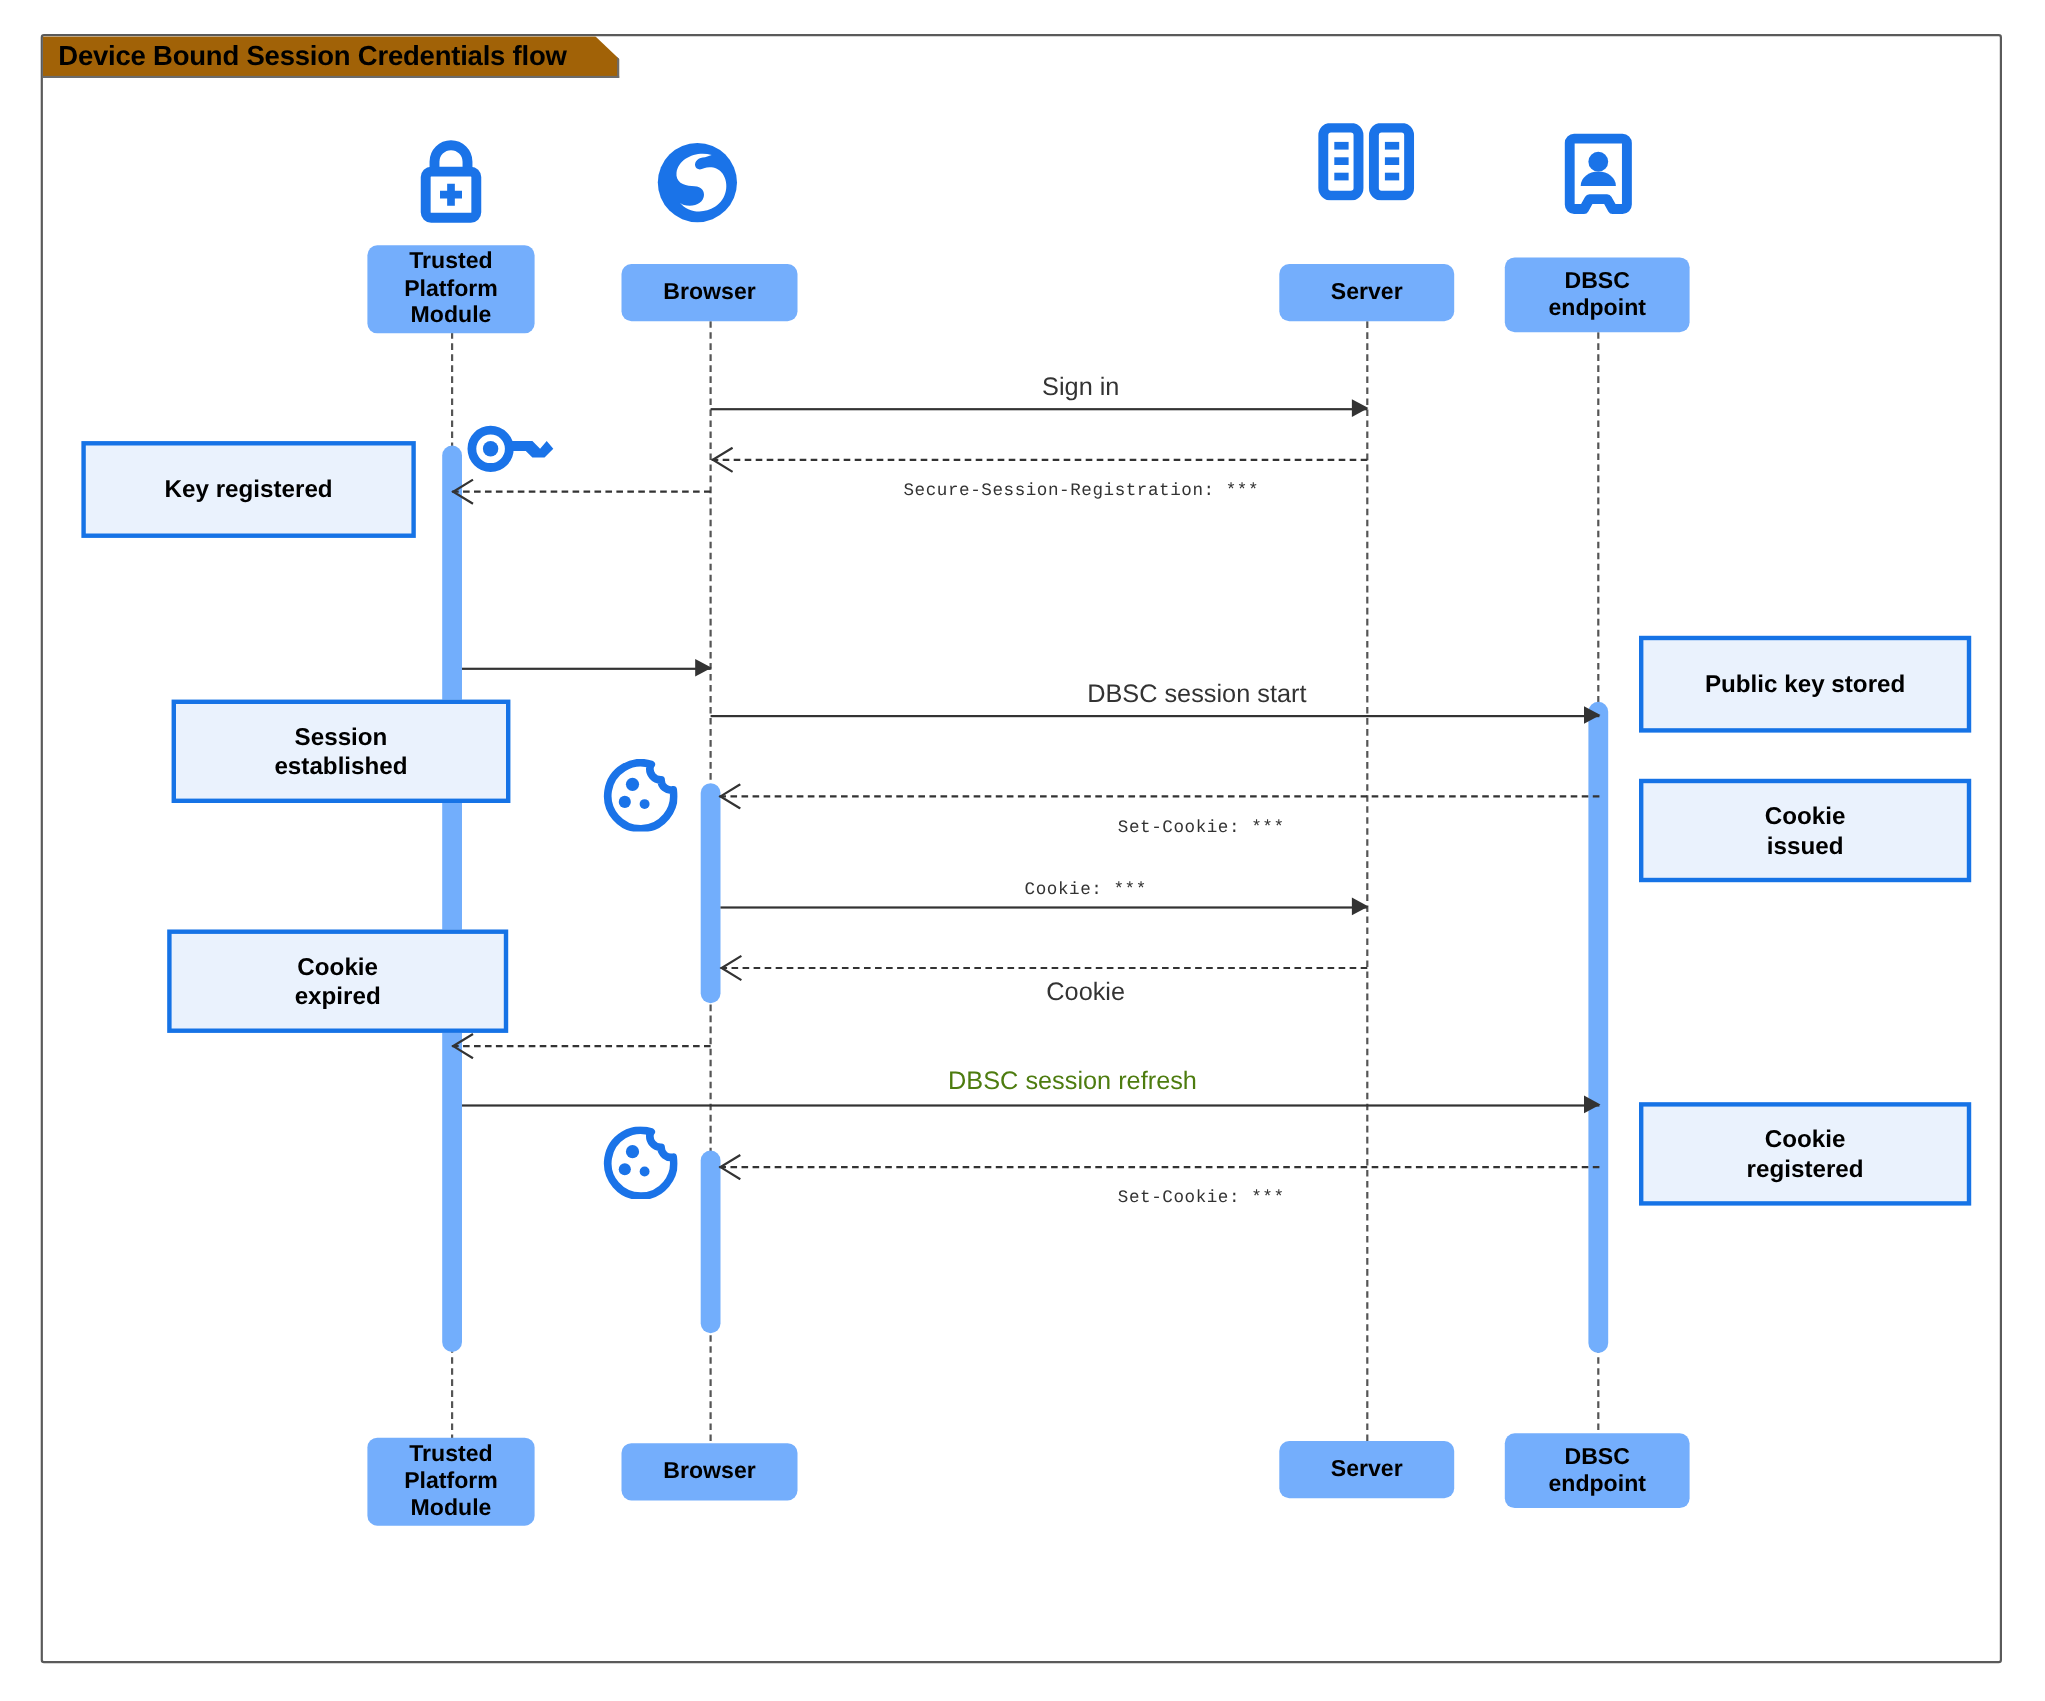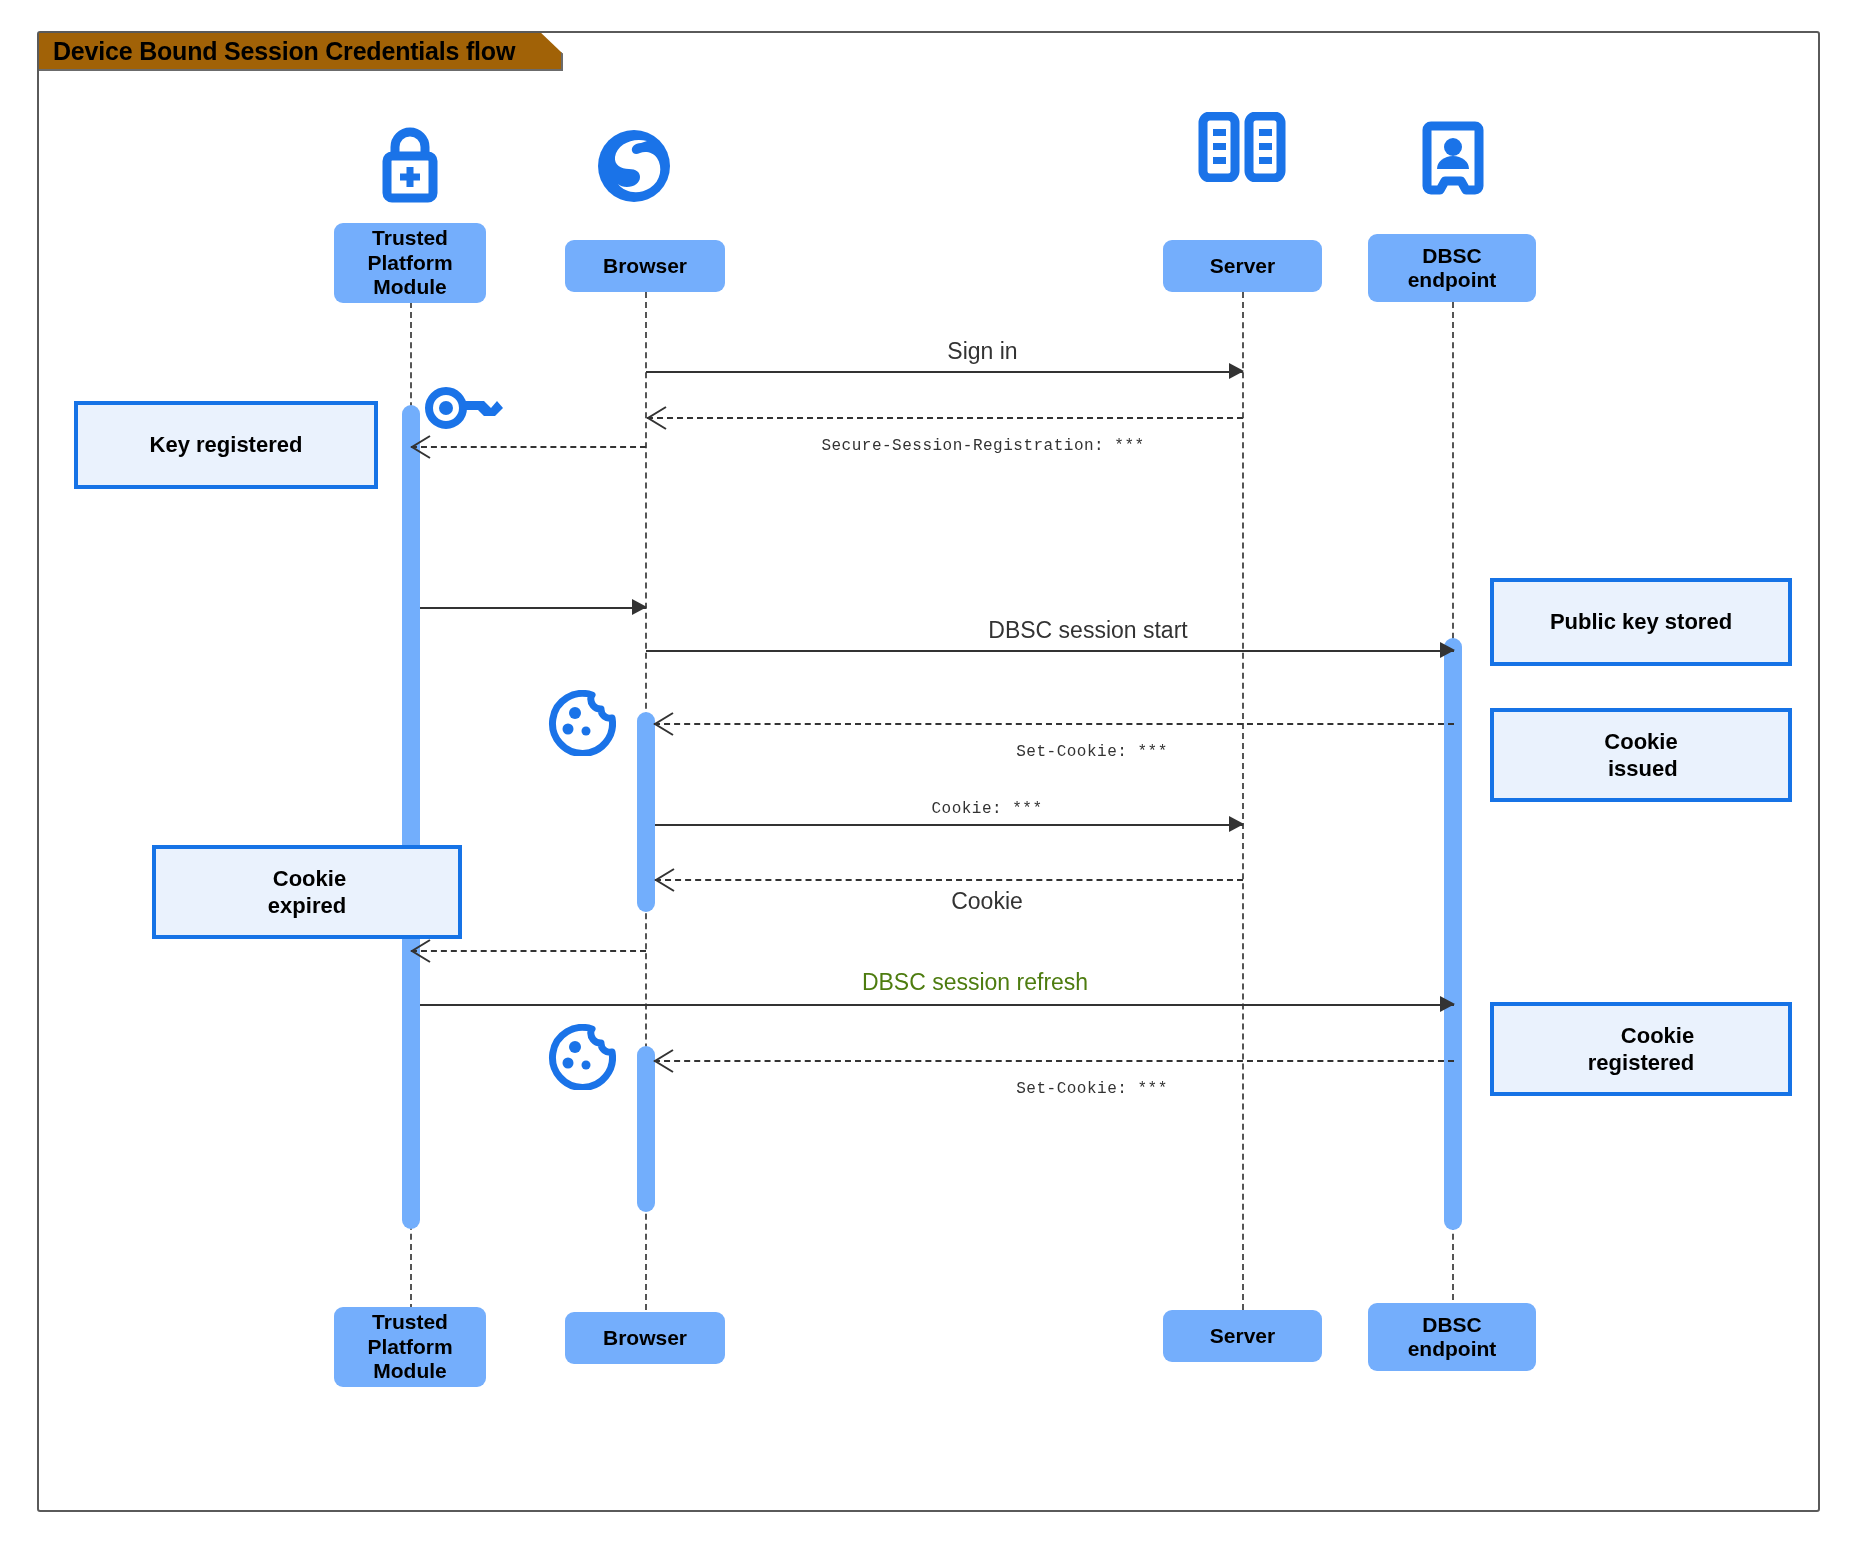--- a/index.html
+++ b/index.html
@@ -70,21 +70,21 @@
     z-index:4;
   }
 
   
   .note{
     position:absolute;
     background:#eaf2fd;
     border:4px solid #1673e6;
     box-sizing:border-box;
     display:flex;align-items:center;justify-content:center;
-    text-align:right;
+    text-align:center;
     font-weight:bold;
     font-size:22px;
     color:#000;
     line-height:1.25;
     z-index:7;
   }
 
   
   .msg{position:absolute;height:0;z-index:5;}
   .msg .line{
@@ -202,20 +202,25 @@
 
   <div class="activation" style="left:402px;top:405px;height:824px;"></div>
   <div class="activation" style="left:637px;top:712px;height:200px;"></div>
   <div class="activation" style="left:637px;top:1046px;height:166px;"></div>
   <div class="activation" style="left:1444px;top:638px;height:592px;"></div>
 
   <div class="note" style="left:74px;top:401px;width:304px;height:88px;">
     <span>Key registered</span>
   </div>
 
+  <div class="note" style="left:156px;top:636px;width:308px;height:94px;">
+    <span>
+      <span>Session</span><br><span>established</span>
+    </span>
+  </div>
 
   <div class="note" style="left:152px;top:845px;width:310px;height:94px;">
     <span>
       <span>Cookie</span><br><span>expired</span>
     </span>
   </div>
 
   <div class="note" style="left:1490px;top:578px;width:302px;height:88px;">
     <span>Public key stored</span>
   </div>

